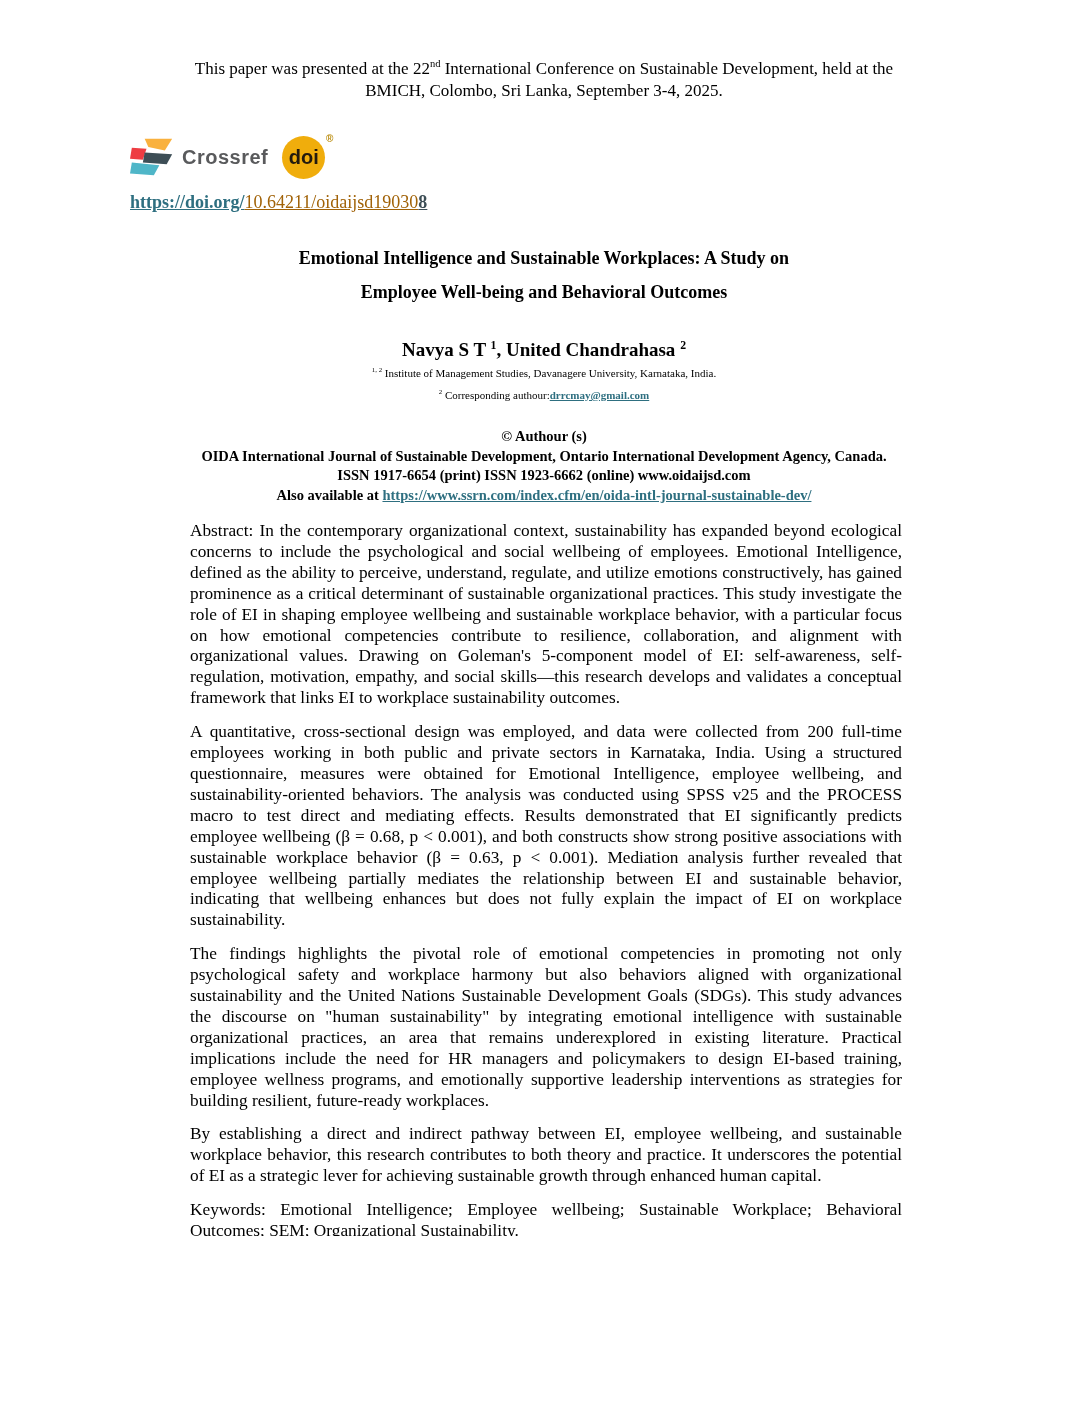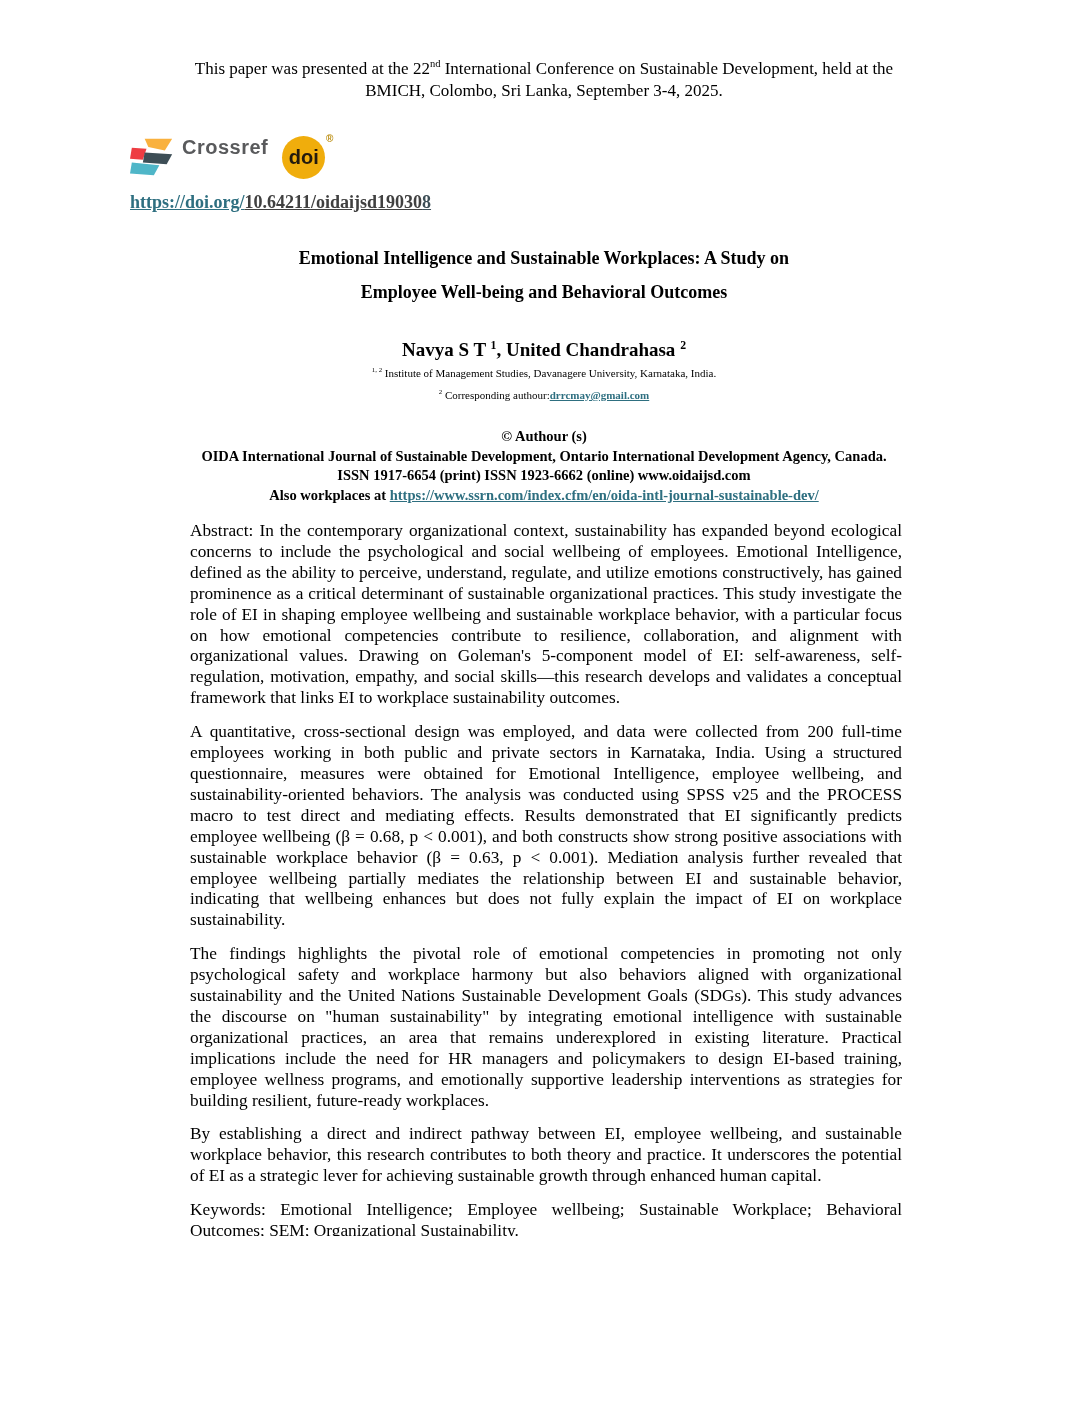--- a/index.html
+++ b/index.html
@@ -23,21 +23,21 @@
   sup.sm{font-size:62%;vertical-align:super;line-height:0;}
 
   
   .logo-row{
     margin:32px 0 0 130px;
     display:flex;
     align-items:center;
     gap:14px;
     height:46px;
   }
-  .crossref{display:flex;align-items:flex-start;gap:8px;}
+  .crossref{display:flex;align-items:center;gap:8px;}
   .crossref-word{
     font-family:"Liberation Sans", sans-serif;
     font-weight:700;
     font-size:20px;
     color:#595a5c;
     letter-spacing:0.5px;
   }
   .doi-badge{
     position:relative;
     width:43px;height:43px;
@@ -52,21 +52,21 @@
     font-size:10px;color:#b98a0a;font-weight:700;
   }
 
   
   .doi-line{
     margin:12px 0 0 130px;
     font-size:18px;
   }
   .doi-line span{text-decoration:underline;}
   .doi-prefix{color:#2e6f80;font-weight:700;}
-  .doi-middle{color:#404040;font-weight:700;}
+  .doi-middle{color:#a16207;font-weight:400;}
   .doi-end{color:#3d4e56;font-weight:700;}
 
   
   .title{
     margin:28px auto 0 auto;
     width:900px;
     text-align:center;
     font-size:18px;
     font-weight:700;
     line-height:34px;
@@ -150,21 +150,21 @@
   <div class="authors"><span>Navya S T </span><sup class="sm">1</sup><span>, </span><span>United Chandrahasa </span><sup class="sm">2</sup></div>
 
   <div class="affil"><sup class="sm">1, 2</sup><span> Institute of Management Studies, Davanagere University, Karnataka, India.</span></div>
 
   <div class="corresp"><sup class="sm">2</sup><span> Corresponding authour:</span><a class="link">drrcmay@gmail.com</a></div>
 
   <div class="imprint">
     <div>© Authour (s)</div>
     <div>OIDA International Journal of Sustainable Development, Ontario International Development Agency, Canada.</div>
     <div>ISSN 1917-6654 (print) ISSN 1923-6662 (online) www.oidaijsd.com</div>
-    <div><span>Also workplaces at </span><a class="link">https://www.ssrn.com/index.cfm/en/oida-intl-journal-sustainable-dev/</a></div>
+    <div><span>Also available at </span><a class="link">https://www.ssrn.com/index.cfm/en/oida-intl-journal-sustainable-dev/</a></div>
   </div>
 
   <div class="bodytext">
     <p><span class="lbl">Abstract:</span> <span>In the contemporary organizational context, sustainability has expanded beyond ecological concerns to include the psychological and social wellbeing of employees. Emotional Intelligence, defined as the ability to perceive, understand, regulate, and utilize emotions constructively, has gained prominence as a critical determinant of sustainable organizational practices. This study investigate the role of EI in shaping employee wellbeing and sustainable workplace behavior, with a particular focus on how emotional competencies contribute to resilience, collaboration, and alignment with organizational values. Drawing on Goleman's 5-component model of EI: self-awareness, self-regulation, motivation, empathy, and social skills—this research develops and validates a conceptual framework that links EI to workplace sustainability outcomes.</span></p>
     <p>A quantitative, cross-sectional design was employed, and data were collected from 200 full-time employees working in both public and private sectors in Karnataka, India. Using a structured questionnaire, measures were obtained for Emotional Intelligence, employee wellbeing, and sustainability-oriented behaviors. The analysis was conducted using SPSS v25 and the PROCESS macro to test direct and mediating effects. Results demonstrated that EI significantly predicts employee wellbeing (β = 0.68, p &lt; 0.001), and both constructs show strong positive associations with sustainable workplace behavior (β = 0.63, p &lt; 0.001). Mediation analysis further revealed that employee wellbeing partially mediates the relationship between EI and sustainable behavior, indicating that wellbeing enhances but does not fully explain the impact of EI on workplace sustainability.</p>
     <p>The findings highlights the pivotal role of emotional competencies in promoting not only psychological safety and workplace harmony but also behaviors aligned with organizational sustainability and the United Nations Sustainable Development Goals (SDGs). This study advances the discourse on "human sustainability" by integrating emotional intelligence with sustainable organizational practices, an area that remains underexplored in existing literature. Practical implications include the need for HR managers and policymakers to design EI-based training, employee wellness programs, and emotionally supportive leadership interventions as strategies for building resilient, future-ready workplaces.</p>
     <p>By establishing a direct and indirect pathway between EI, employee wellbeing, and sustainable workplace behavior, this research contributes to both theory and practice. It underscores the potential of EI as a strategic lever for achieving sustainable growth through enhanced human capital.</p>
     <p><span class="lbl">Keywords:</span><span> Emotional Intelligence; Employee wellbeing; Sustainable Workplace; Behavioral Outcomes; SEM; Organizational Sustainability.</span></p>
   </div>
 

